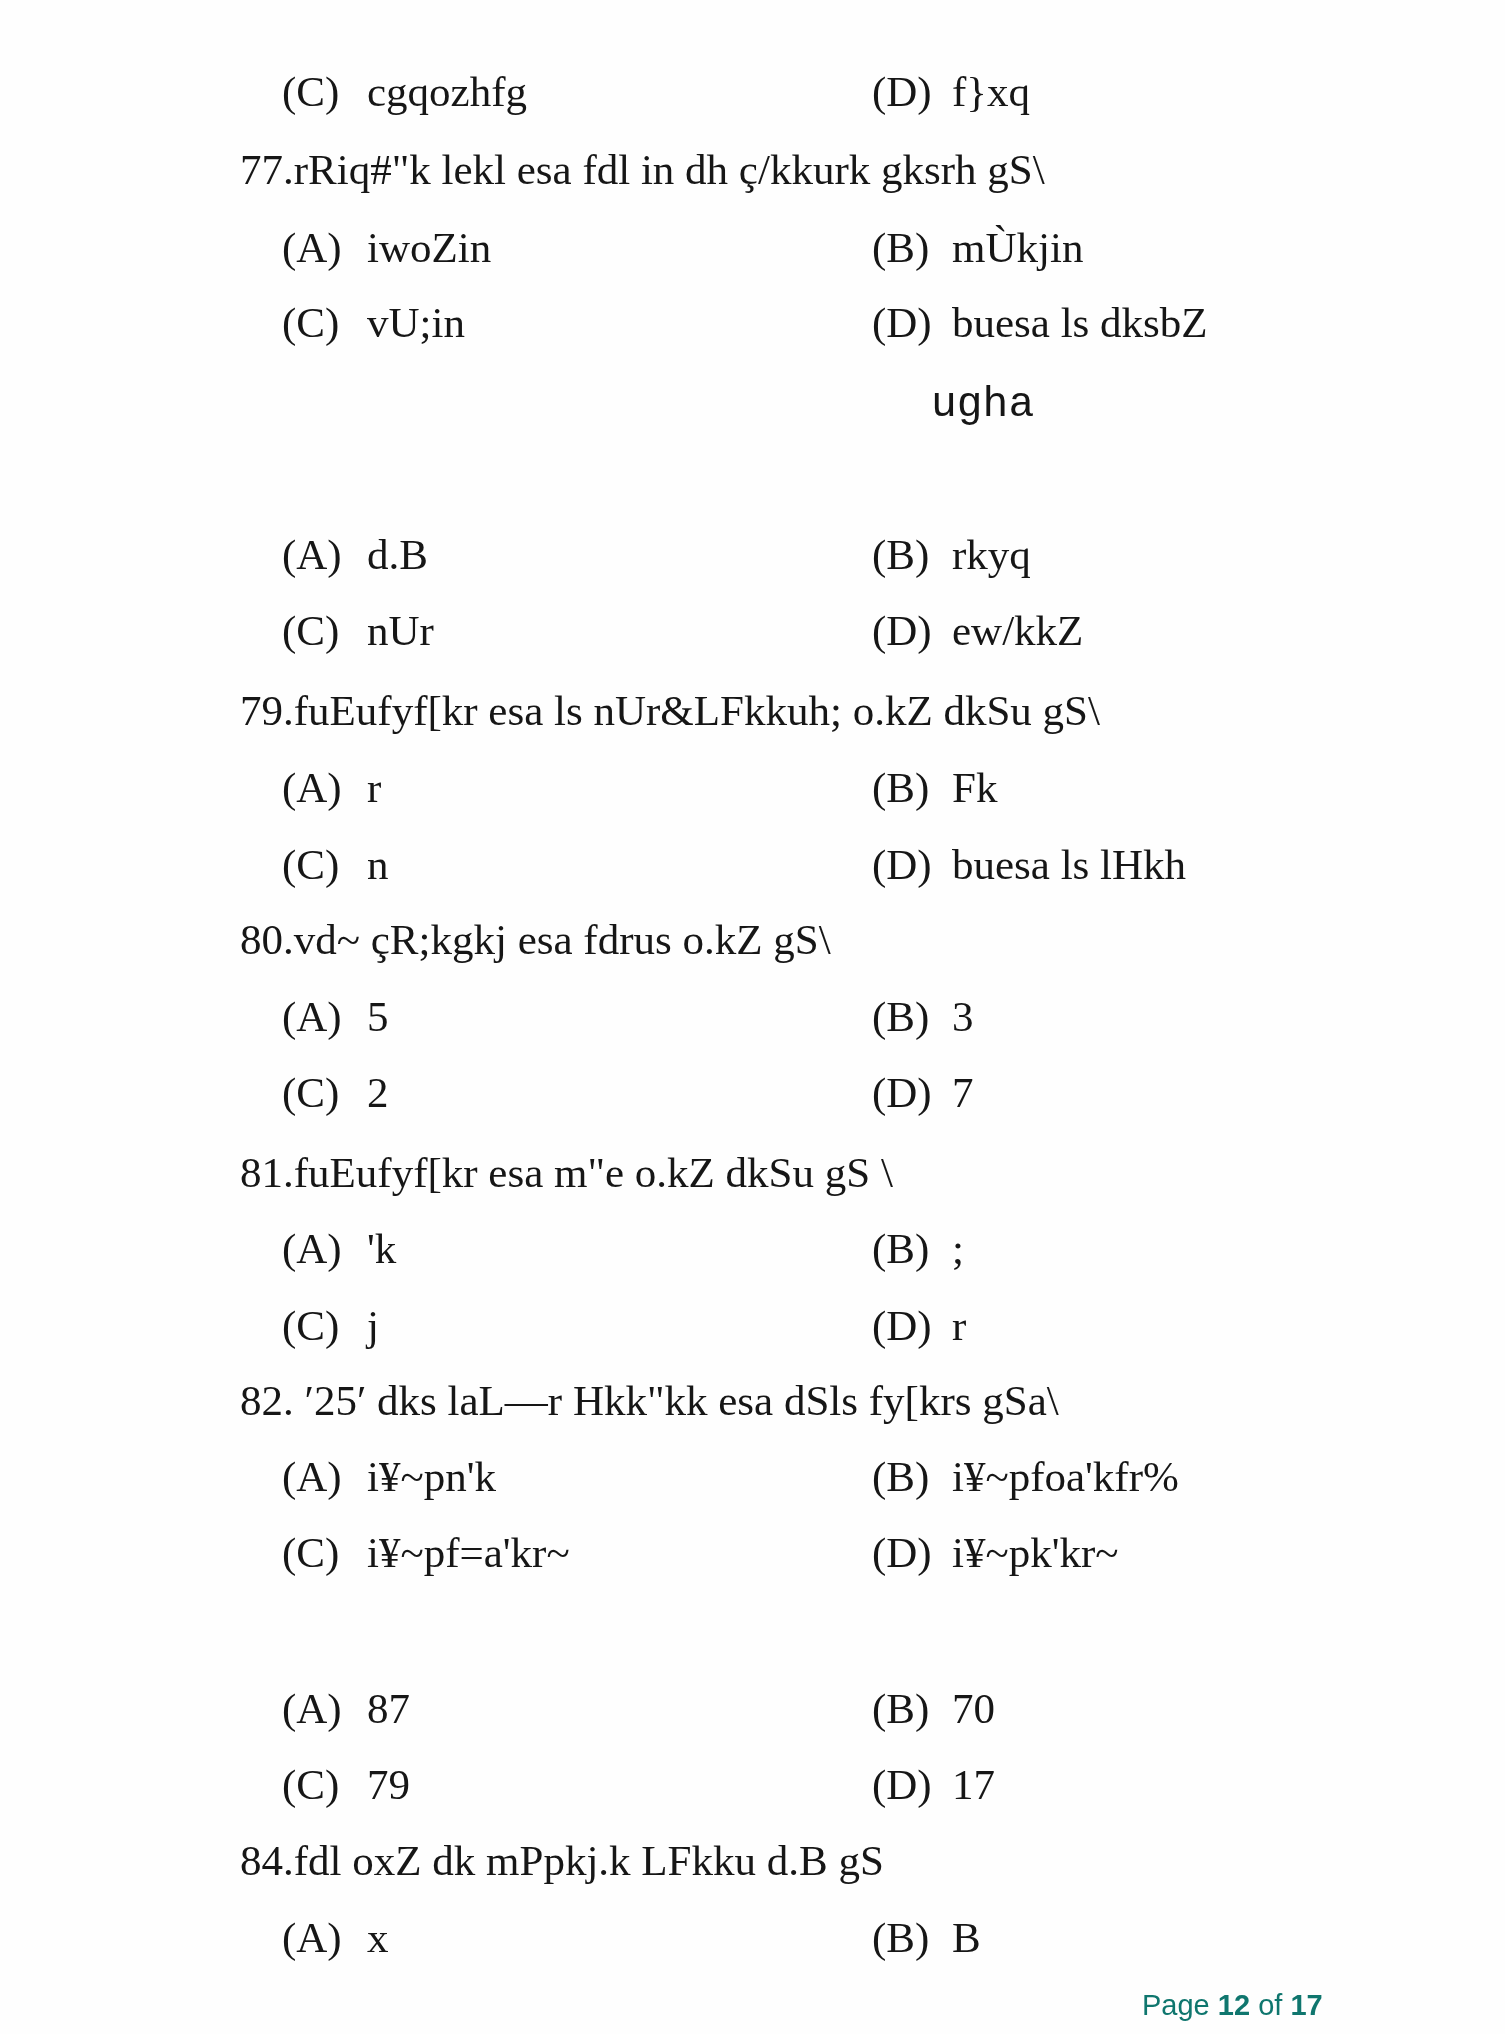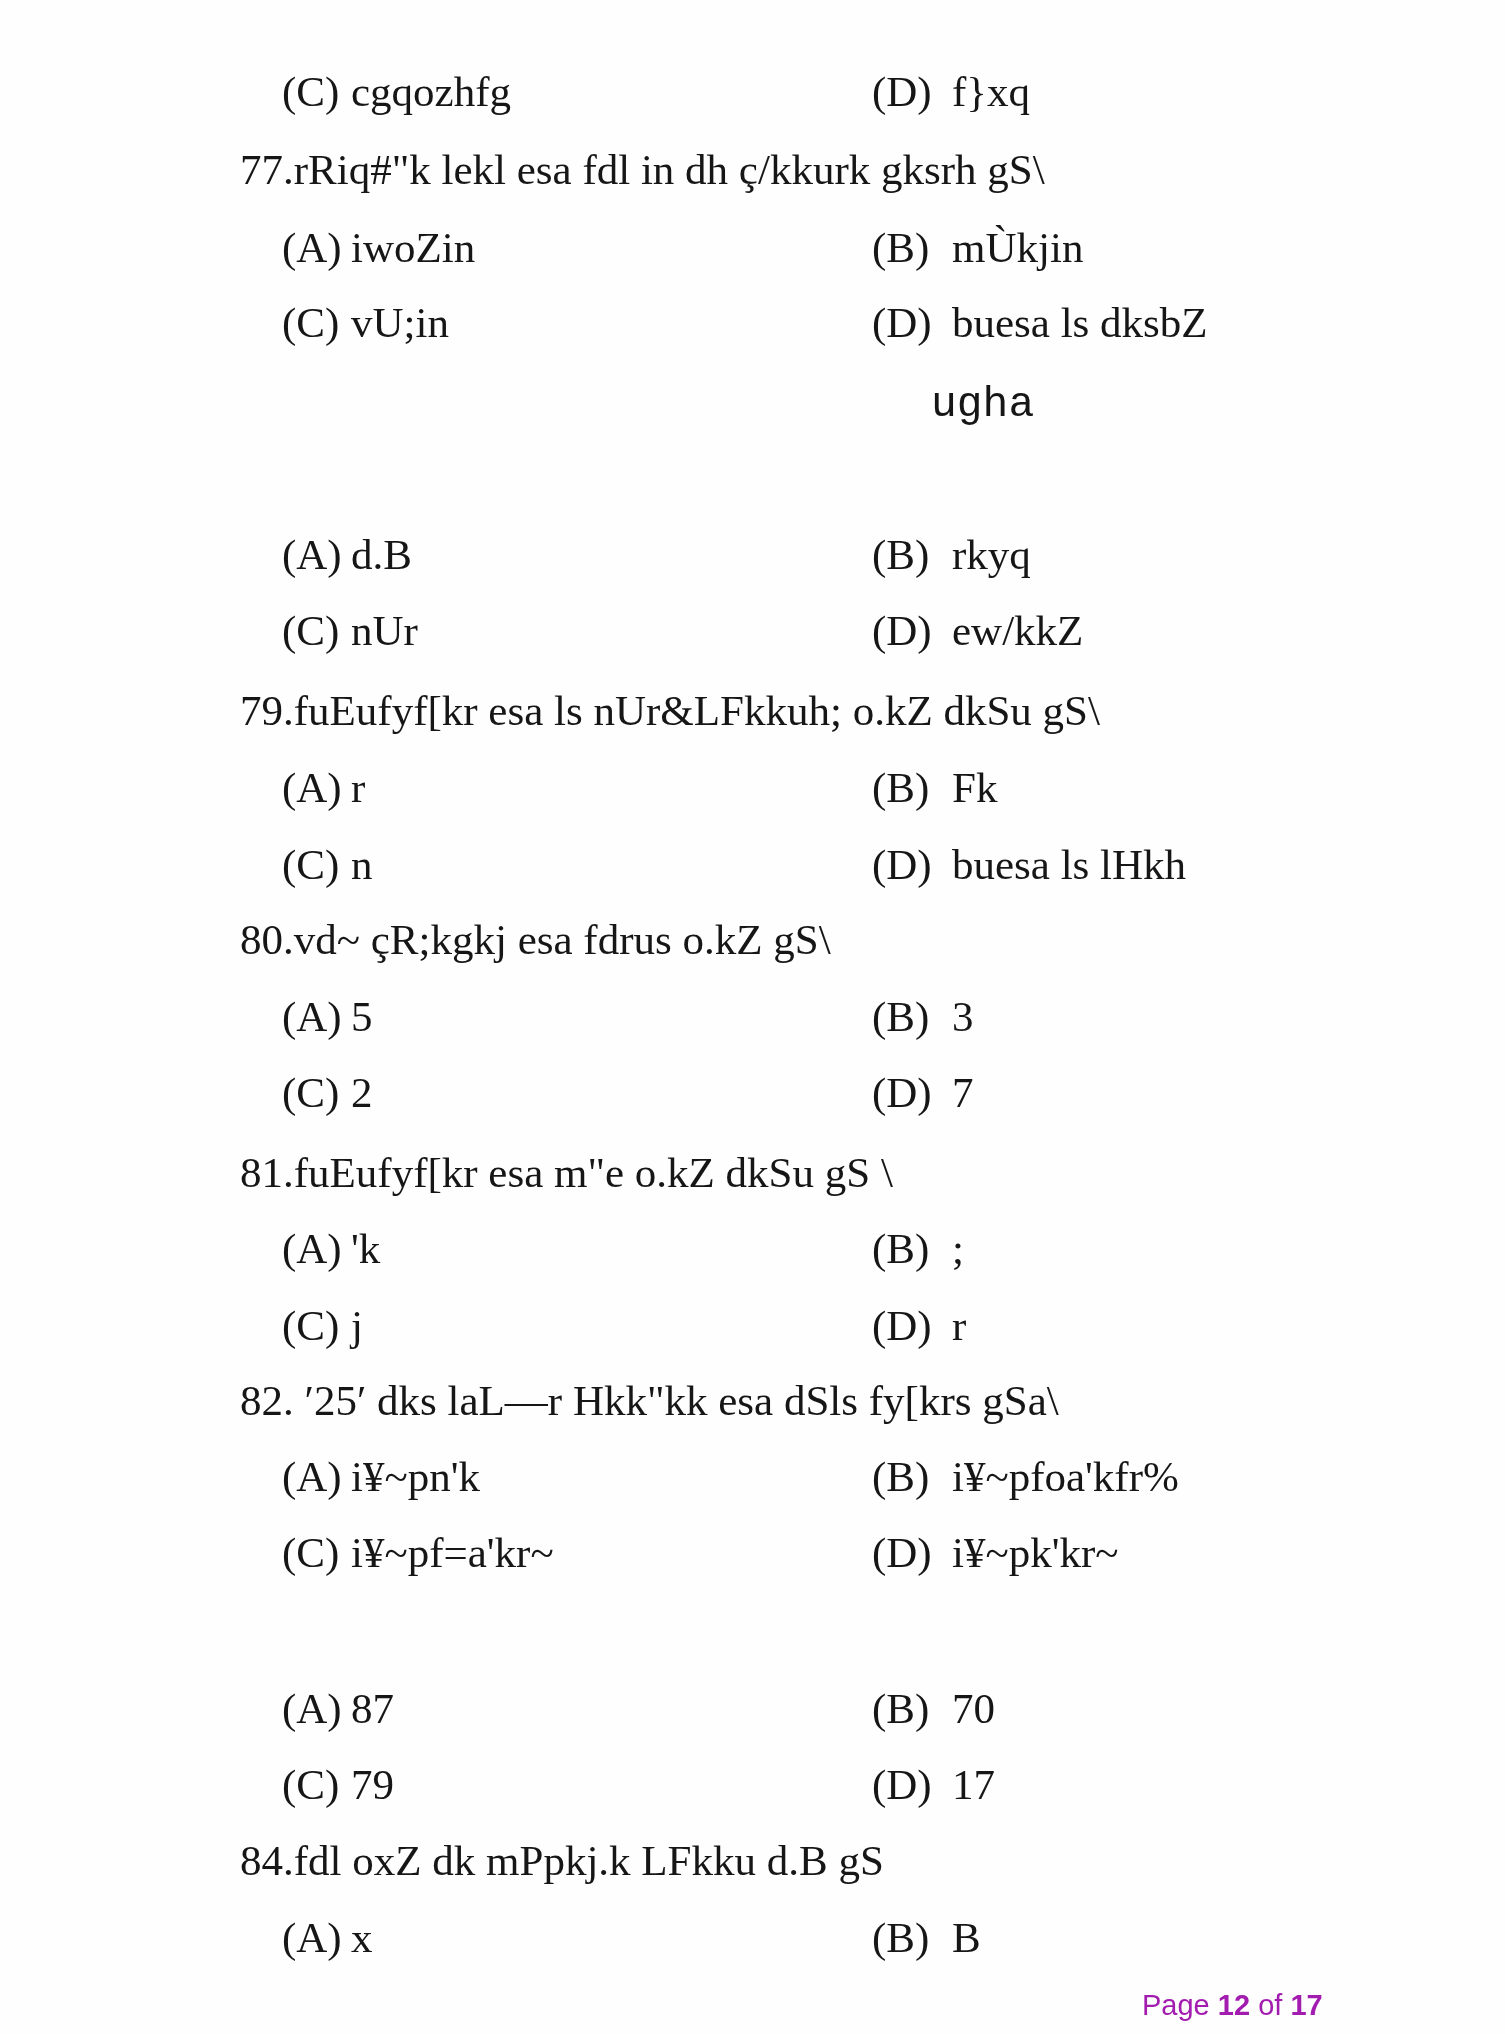--- a/index.html
+++ b/index.html
@@ -12,28 +12,28 @@
     overflow:hidden;
   }
   .page{position:absolute;left:0;top:0;width:1505px;height:2034px;background:#fefefe;}
   .row{
     position:absolute;left:0;width:1505px;height:56px;
     font-size:43px;line-height:56px;white-space:nowrap;
   }
   .qline{position:absolute;left:240px;top:0;}
   .opt-letter,.opt-text,.cont{position:absolute;top:0;}
   .posA{left:282px;}
-  .posAt{left:351px;}
+  .posAt{left:367px;}
   .posB{left:872px;}
   .posBt{left:952px;}
   .cont{left:931px;font-family:Liberation Mono, monospace;}
   .footer{
     position:absolute;left:1142px;top:1988px;
     font-family:"Liberation Sans", sans-serif;
-    font-size:29px;line-height:34px;color:#a21caf;white-space:nowrap;
+    font-size:29px;line-height:34px;color:#0f766e;white-space:nowrap;
   }
   .footer .b{font-weight:bold;}
 </style>
 </head>
 <body>
 
 <div class="page">
 
   <div class="row" style="top:64px">
       <span class="opt-letter posA">(C)</span>

